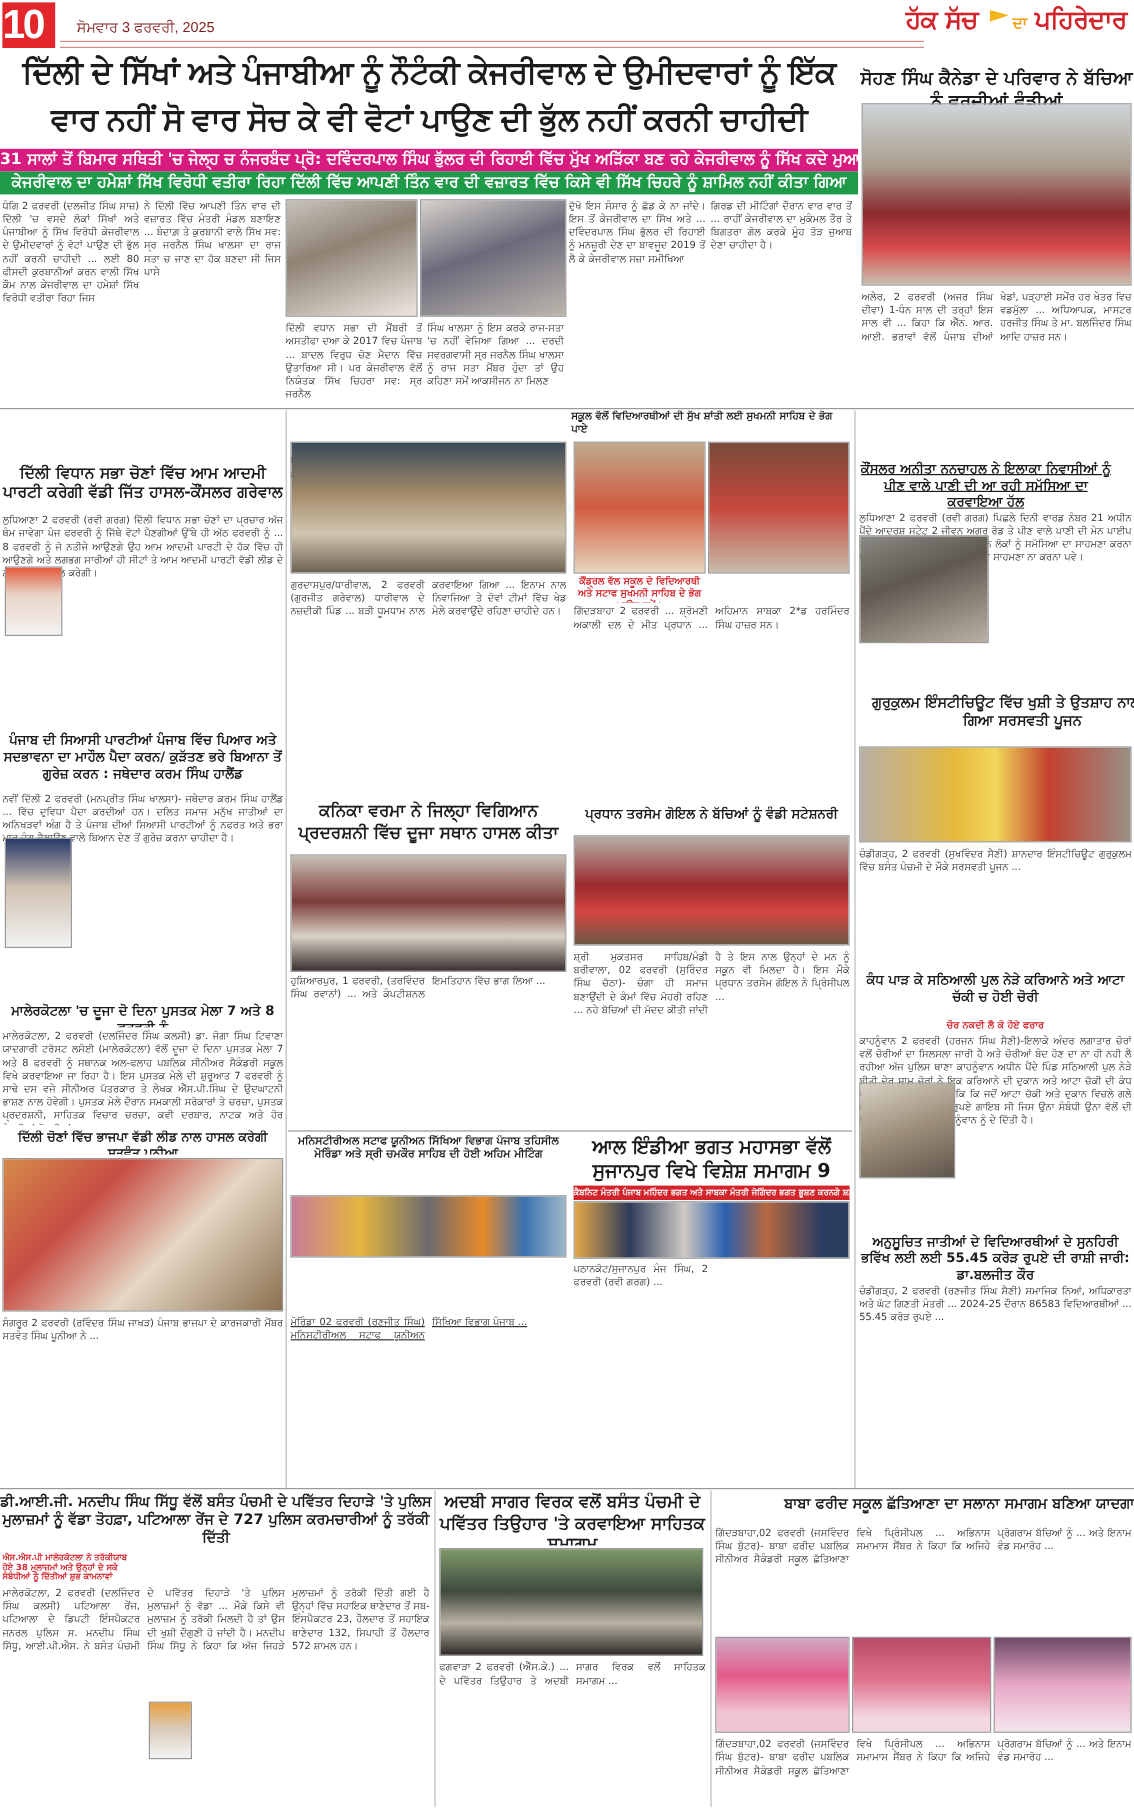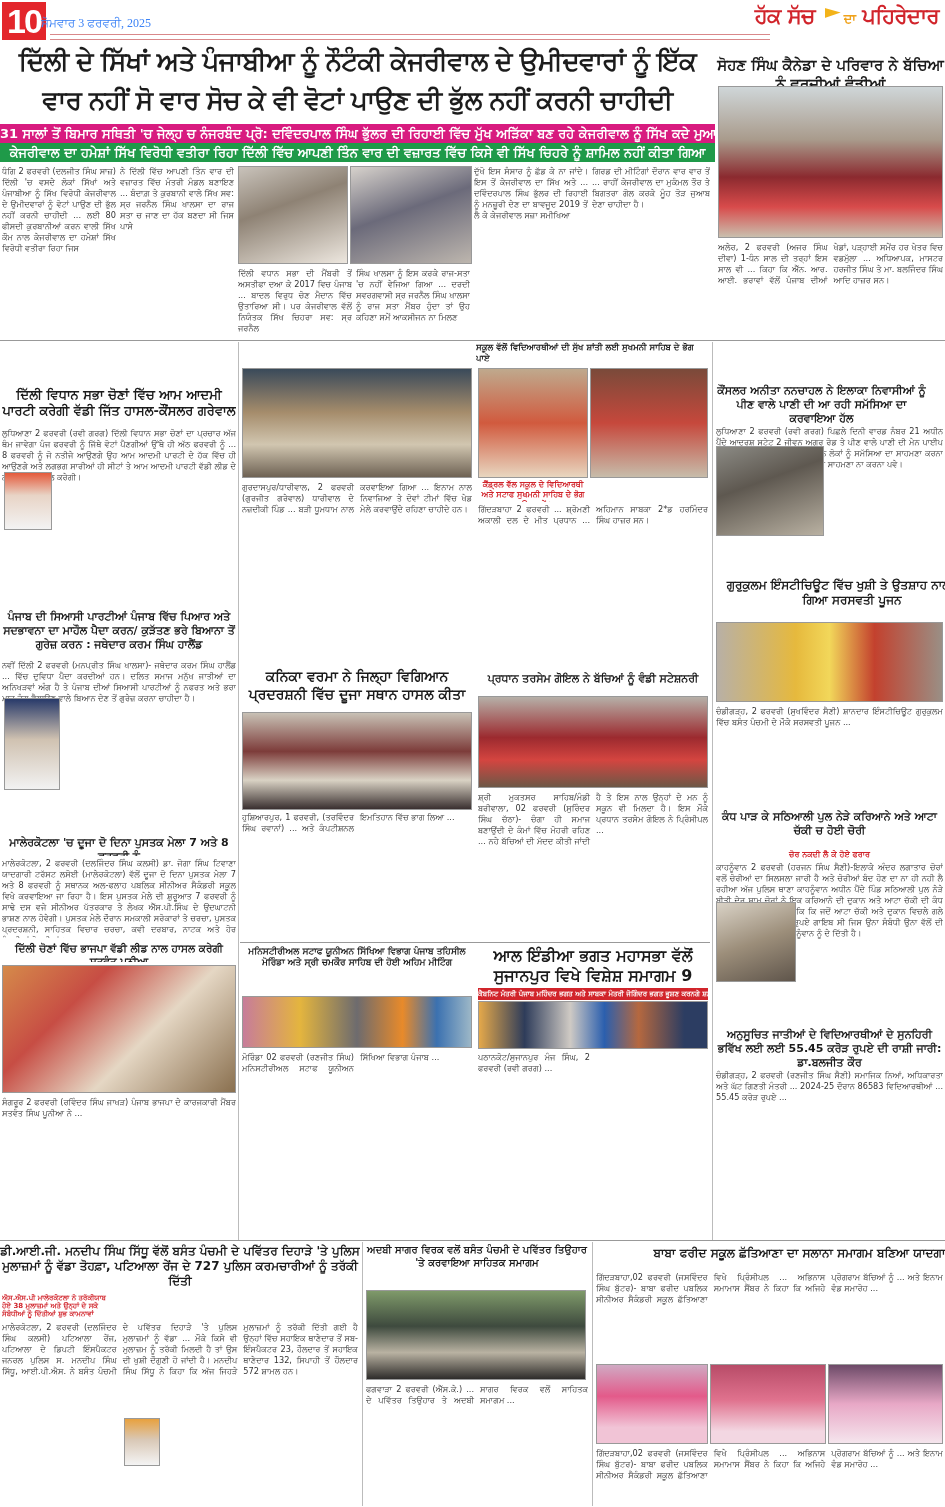--- a/index.html
+++ b/index.html
@@ -1,21 +1,21 @@
 <!DOCTYPE html>
 <html><head>
 <meta charset="utf-8">
 <style>
   * { box-sizing: border-box; margin: 0; padding: 0; }
   html, body { width: 945px; height: 1507px; background: #ffffff; overflow: hidden; }
   body { font-family: "DejaVu Sans", sans-serif; color: #1a1a1a; position: relative; }
 
   .masthead { position: absolute; left: 0; top: 0; width: 945px; height: 40px; }
-  .page-num { position: absolute; left: 2px; top: 2px; width: 44px; height: 38px; background: #e3262b; color: #fff; font-family: "Liberation Sans", sans-serif; font-weight: bold; font-size: 34px; line-height: 38px; text-align: center; letter-spacing: -2px; }
-  .dateline { position: absolute; left: 41px; top: 16px; font-family: Liberation Serif, serif; font-size: 12px; color: #3b82f6; }
+  .page-num { position: absolute; left: 2px; top: 2px; width: 44px; height: 38px; background: #e3262b; color: #fff; font-family: "Liberation Sans", sans-serif; font-weight: bold; font-size: 34px; line-height: 38px; text-align: left; letter-spacing: -2px; }
+  .dateline { position: absolute; left: 64px; top: 16px; font-family: Liberation Sans, sans-serif; font-size: 12px; color: #7f1d1d; }
   .rule-lines { position: absolute; left: 50px; top: 34px; width: 720px; height: 6px; border-top: 1px solid #d9888a; border-bottom: 1px solid #d9888a; }
   .brand { position: absolute; right: 6px; top: 4px; font-family: "DejaVu Sans", sans-serif; font-weight: bold; font-size: 21px; color: #d1242b; letter-spacing: -0.5px; }
   .brand .flag { display: inline-block; width: 16px; height: 18px; background: #f3b31a; clip-path: polygon(0 0,100% 25%,0 55%); vertical-align: middle; margin: 0 3px; }
   .brand small { font-size: 13px; color: #f0a21a; }
 
   .lead-h { position: absolute; left: 0; width: 715px; text-align: center; font-family: "DejaVu Sans Condensed", "DejaVu Sans", sans-serif; font-weight: bold; color: #1c1c1c; font-size: 26px; line-height: 36px; letter-spacing: -0.5px; white-space: nowrap; overflow: hidden; }
   .band { position: absolute; left: 0; width: 715px; height: 19px; color: #fff; font-weight: bold; font-size: 13px; line-height: 19px; text-align: center; white-space: nowrap; overflow: hidden; }
   .band.pink { background: #d81b7f; top: 124px; }
   .band.green { background: #1f9a49; top: 143px; }
 
@@ -94,30 +94,30 @@
 <div class="col text" style="left:242px;top:812px;width:230px;height:128px;column-count:2;column-gap:6px;">ਹੁਸ਼ਿਆਰਪੁਰ, 1 ਫਰਵਰੀ, (ਤਰਵਿੰਦਰ ਸਿੰਘ ਰਵਾਨਾਂ) ... ਅਤੇ ਕੰਪਟੀਸ਼ਨਲ ਇਮਤਿਹਾਨ ਵਿੱਚ ਭਾਗ ਲਿਆ ...</div>
 
 <div class="col head" style="left:476px;top:672px;width:234px;height:22px;font-size:11px;">ਪ੍ਰਧਾਨ ਤਰਸੇਮ ਗੋਇਲ ਨੇ ਬੱਚਿਆਂ ਨੂੰ ਵੰਡੀ ਸਟੇਸ਼ਨਰੀ</div>
 <div class="photo" style="left:478px;top:696px;width:230px;height:92px;background:linear-gradient(180deg,#b6b0a8 0%,#9c2a2f 45%,#d44540 70%,#6d5847 100%);"></div>
 <div class="col text" style="left:478px;top:792px;width:230px;height:148px;column-count:2;column-gap:6px;">ਸ਼੍ਰੀ ਮੁਕਤਸਰ ਸਾਹਿਬ/ਮੰਡੀ ਬਰੀਵਾਲਾ, 02 ਫਰਵਰੀ (ਸੁਰਿੰਦਰ ਸਿੰਘ ਚੱਠਾ)- ਚੰਗਾ ਹੀ ਸਮਾਜ ਬਣਾਉਂਦੀ ਦੇ ਕੰਮਾਂ ਵਿੱਚ ਮੋਹਰੀ ਰਹਿਣ ... ਨਹੇ ਬੱਚਿਆਂ ਦੀ ਮੱਦਦ ਕੀਤੀ ਜਾਂਦੀ ਹੈ ਤੇ ਇਸ ਨਾਲ ਉਨ੍ਹਾਂ ਦੇ ਮਨ ਨੂੰ ਸਕੂਨ ਵੀ ਮਿਲਦਾ ਹੈ। ਇਸ ਮੌਕੇ ਪ੍ਰਧਾਨ ਤਰਸੇਮ ਗੋਇਲ ਨੇ ਪ੍ਰਿੰਸੀਪਲ ...</div>
 
 <div class="hsep" style="left:240px;top:942px;width:470px;"></div>
 
 <div class="col head" style="left:242px;top:946px;width:230px;height:48px;font-size:9px;">ਮਨਿਸਟੀਰੀਅਲ ਸਟਾਫ ਯੂਨੀਅਨ ਸਿੱਖਿਆ ਵਿਭਾਗ ਪੰਜਾਬ ਤਹਿਸੀਲ ਮੋਰਿੰਡਾ ਅਤੇ ਸ੍ਰੀ ਚਮਕੌਰ ਸਾਹਿਬ ਦੀ ਹੋਈ ਅਹਿਮ ਮੀਟਿੰਗ</div>
 <div class="photo" style="left:242px;top:996px;width:230px;height:52px;background:linear-gradient(90deg,#c77c9a 0%,#e4b53e 25%,#6d6b6e 50%,#e88a2a 70%,#3b71b0 85%,#9cb7c7 100%);"></div>
-<div class="col text" style="left:242px;top:1052px;width:230px;height:186px;column-count:2;column-gap:6px;">ਮੋਰਿੰਡਾ 02 ਫਰਵਰੀ (ਰਣਜੀਤ ਸਿੰਘ) ਮਨਿਸਟੀਰੀਅਲ ਸਟਾਫ ਯੂਨੀਅਨ ਸਿੱਖਿਆ ਵਿਭਾਗ ਪੰਜਾਬ ...</div>
+<div class="col text" style="left:242px;top:1096px;width:230px;height:186px;column-count:2;column-gap:6px;text-decoration:underline;">ਮੋਰਿੰਡਾ 02 ਫਰਵਰੀ (ਰਣਜੀਤ ਸਿੰਘ) ਮਨਿਸਟੀਰੀਅਲ ਸਟਾਫ ਯੂਨੀਅਨ ਸਿੱਖਿਆ ਵਿਭਾਗ ਪੰਜਾਬ ...</div>
 
 <div class="col head" style="left:476px;top:946px;width:234px;height:40px;font-size:16px;">ਆਲ ਇੰਡੀਆ ਭਗਤ ਮਹਾਸਭਾ ਵੱਲੋਂ ਸੁਜਾਨਪੁਰ ਵਿਖੇ ਵਿਸ਼ੇਸ਼ ਸਮਾਗਮ 9 ਫ਼ਰਵਰੀ ਨੂੰ</div>
 <div class="redstrip" style="left:478px;top:988px;width:230px;height:12px;">ਕੈਬਨਿਟ ਮੰਤਰੀ ਪੰਜਾਬ ਮਹਿੰਦਰ ਭਗਤ ਅਤੇ ਸਾਬਕਾ ਮੰਤਰੀ ਜੋਗਿੰਦਰ ਭਗਤ ਭੂਸ਼ਣ ਕਰਨਗੇ ਸ਼ਮੂਲੀਅਤ !</div>
 <div class="photo" style="left:478px;top:1001px;width:230px;height:48px;background:linear-gradient(90deg,#e4a84a 0%,#2e3c5a 20%,#cfcac4 40%,#2b5fae 55%,#b5683f 70%,#2c3d62 90%);"></div>
 <div class="col text" style="left:478px;top:1052px;width:230px;height:186px;column-count:2;column-gap:6px;">ਪਠਾਨਕੋਟ/ਸੁਜਾਨਪੁਰ ਮੰਜ ਸਿੰਘ, 2 ਫਰਵਰੀ (ਰਵੀ ਗਰਗ) ...</div>
 
 <div class="vsep" style="left:712px;top:342px;height:898px;"></div>
 
-<div class="col head" style="left:714px;top:384px;width:215px;height:40px;font-size:11px;">ਕੌਂਸਲਰ ਅਨੀਤਾ ਨਨਚਾਹਲ ਨੇ ਇਲਾਕਾ ਨਿਵਾਸੀਆਂ ਨੂੰ ਪੀਣ ਵਾਲੇ ਪਾਣੀ ਦੀ ਆ ਰਹੀ ਸਮੱਸਿਆ ਦਾ ਕਰਵਾਇਆ ਹੱਲ</div>
+<div class="col head" style="left:714px;top:384px;width:215px;height:40px;font-size:11px;text-decoration:underline;">ਕੌਂਸਲਰ ਅਨੀਤਾ ਨਨਚਾਹਲ ਨੇ ਇਲਾਕਾ ਨਿਵਾਸੀਆਂ ਨੂੰ ਪੀਣ ਵਾਲੇ ਪਾਣੀ ਦੀ ਆ ਰਹੀ ਸਮੱਸਿਆ ਦਾ ਕਰਵਾਇਆ ਹੱਲ</div>
 <div class="col text" style="left:716px;top:426px;width:227px;height:150px;">ਲੁਧਿਆਣਾ 2 ਫਰਵਰੀ (ਰਵੀ ਗਰਗ) ਪਿਛਲੇ ਦਿਨੀ ਵਾਰਡ ਨੰਬਰ 21 ਅਧੀਨ ਪੈਂਦੇ ਆਦਰਸ਼ ਸਟੇਟ 2 ਜੀਵਨ ਅਗਰ ਰੋਡ ਤੇ ਪੀਣ ਵਾਲੇ ਪਾਣੀ ਦੀ ਮੇਨ ਪਾਈਪ ਲਾਈਨ ਲੀਕ ਹੋ ਗਈ ਸੀ ਜਿਸ ਕਾਰਨ ਲੋਕਾਂ ਨੂੰ ਸਮੱਸਿਆ ਦਾ ਸਾਹਮਣਾ ਕਰਨਾ ਪੈ ਰਿਹਾ ... ਵਾਸੀਆਂ ਨੂੰ ਸਮੱਸਿਆ ਦਾ ਸਾਹਮਣਾ ਨਾ ਕਰਨਾ ਪਵੇ।</div>
 <div class="photo" style="left:716px;top:446px;width:108px;height:90px;background:linear-gradient(160deg,#8b8a84 0%,#5e5850 40%,#b9b1a2 100%);"></div>
 
 <div class="col head" style="left:714px;top:578px;width:276px;height:42px;font-size:12px;">ਗੁਰੁਕੁਲਮ ਇੰਸਟੀਚਿਊਟ ਵਿੱਚ ਖੁਸ਼ੀ ਤੇ ਉਤਸ਼ਾਹ ਨਾਲ ਕੀਤਾ ਗਿਆ ਸਰਸਵਤੀ ਪੂਜਨ</div>
 <div class="photo" style="left:716px;top:622px;width:227px;height:80px;background:linear-gradient(90deg,#b8b0a6 0%,#e6b93d 35%,#f2d75a 50%,#c3412e 70%,#9a8f85 100%);"></div>
 <div class="col text" style="left:716px;top:706px;width:227px;height:100px;">ਚੰਡੀਗੜ੍ਹ, 2 ਫਰਵਰੀ (ਸੁਖਵਿੰਦਰ ਸੈਣੀ) ਸ਼ਾਨਦਾਰ ਇੰਸਟੀਚਿਊਟ ਗੁਰੁਕੁਲਮ ਵਿੱਚ ਬਸੰਤ ਪੰਚਮੀ ਦੇ ਮੌਕੇ ਸਰਸਵਤੀ ਪੂਜਨ ...</div>
 
 <div class="col head" style="left:714px;top:810px;width:231px;height:38px;font-size:11px;">ਕੰਧ ਪਾੜ ਕੇ ਸਠਿਆਲੀ ਪੁਲ ਨੇੜੇ ਕਰਿਆਨੇ ਅਤੇ ਆਟਾ ਚੱਕੀ ਚ ਹੋਈ ਚੋਰੀ</div>
 <div class="col subhead" style="left:714px;top:850px;width:231px;height:10px;">ਚੋਰ ਨਕਦੀ ਲੈ ਕੇ ਹੋਏ ਫਰਾਰ</div>
 <div class="col text" style="left:716px;top:862px;width:227px;height:148px;">ਕਾਹਨੂੰਵਾਨ 2 ਫਰਵਰੀ (ਹਰਜਨ ਸਿੰਘ ਸੈਣੀ)-ਇਲਾਕੇ ਅੰਦਰ ਲਗਾਤਾਰ ਚੋਰਾਂ ਵਲੋਂ ਚੋਰੀਆਂ ਦਾ ਸਿਲਸਲਾ ਜਾਰੀ ਹੈ ਅਤੇ ਚੋਰੀਆਂ ਬੰਦ ਹੋਣ ਦਾ ਨਾ ਹੀ ਨਹੀ ਲੈ ਰਹੀਆ ਅੱਜ ਪੁਲਿਸ ਥਾਣਾ ਕਾਹਨੂੰਵਾਨ ਅਧੀਨ ਪੈਂਦੇ ਪਿੰਡ ਸਠਿਆਲੀ ਪੁਲ ਨੇੜੇ ਬੀਤੀ ਦੇਰ ਸ਼ਾਮ ਚੋਰਾਂ ਨੇ ਇਕ ਕਰਿਆਨੇ ਦੀ ਦੁਕਾਨ ਅਤੇ ਆਟਾ ਚੱਕੀ ਦੀ ਕੰਧ ਪਾੜ ਕੇ ਗਲਿਆ ਵਿਚੋ ... ਕਿ ਕਿ ਜਦੋਂ ਆਟਾ ਚੱਕੀ ਅਤੇ ਦੁਕਾਨ ਵਿਚਲੇ ਗਲੇ ਚੈਕ ਕੀਤੇ ਤਾ 12 ਹਜਾਰ ਰੁਪਏ ਗਾਇਬ ਸੀ ਜਿਸ ਉਨਾ ਸੰਬੰਧੀ ਉਨਾ ਵੱਲੋਂ ਦੀ ਇਤਲਾਹ ਪੁਲਿਸ ਥਾਣਾ ਕਾਹਨੂੰਵਾਨ ਨੂੰ ਦੇ ਦਿੱਤੀ ਹੈ।</div>
@@ -128,21 +128,21 @@
 
 <div class="hsep" style="left:0;top:1240px;width:945px;"></div>
 
 <div class="col head" style="left:0;top:1244px;width:360px;height:46px;font-size:12px;">ਡੀ.ਆਈ.ਜੀ. ਮਨਦੀਪ ਸਿੰਘ ਸਿੱਧੂ ਵੱਲੋਂ ਬਸੰਤ ਪੰਚਮੀ ਦੇ ਪਵਿੱਤਰ ਦਿਹਾੜੇ 'ਤੇ ਪੁਲਿਸ ਮੁਲਾਜ਼ਮਾਂ ਨੂੰ ਵੱਡਾ ਤੋਹਫ਼ਾ, ਪਟਿਆਲਾ ਰੇਂਜ ਦੇ 727 ਪੁਲਿਸ ਕਰਮਚਾਰੀਆਂ ਨੂੰ ਤਰੱਕੀ ਦਿੱਤੀ</div>
 <div class="col subhead" style="left:2px;top:1294px;width:112px;height:26px;text-align:left;font-size:7px;">ਐਸ.ਐਸ.ਪੀ ਮਾਲੇਰਕੋਟਲਾ ਨੇ ਤਰੱਕੀਯਾਬ ਹੋਏ 38 ਮੁਲਾਜ਼ਮਾਂ ਅਤੇ ਉਨ੍ਹਾਂ ਦੇ ਸਕੇ ਸੰਬੰਧੀਆਂ ਨੂੰ ਦਿੱਤੀਆਂ ਸ਼ੁਭ ਕਾਮਨਾਵਾਂ</div>
 <div class="col text" style="left:2px;top:1322px;width:356px;height:182px;column-count:3;column-gap:6px;">ਮਾਲੇਰਕੋਟਲਾ, 2 ਫਰਵਰੀ (ਦਲਜਿੰਦਰ ਸਿੰਘ ਕਲਸੀ) ਪਟਿਆਲਾ ਰੇਂਜ, ਪਟਿਆਲਾ ਦੇ ਡਿਪਟੀ ਇੰਸਪੈਕਟਰ ਜਨਰਲ ਪੁਲਿਸ ਸ. ਮਨਦੀਪ ਸਿੰਘ ਸਿੱਧੂ, ਆਈ.ਪੀ.ਐਸ. ਨੇ ਬਸੰਤ ਪੰਚਮੀ ਦੇ ਪਵਿੱਤਰ ਦਿਹਾੜੇ 'ਤੇ ਪੁਲਿਸ ਮੁਲਾਜ਼ਮਾਂ ਨੂੰ ਵੱਡਾ ... ਮੌਕੇ ਕਿਸੇ ਵੀ ਮੁਲਾਜ਼ਮ ਨੂੰ ਤਰੱਕੀ ਮਿਲਦੀ ਹੈ ਤਾਂ ਉਸ ਦੀ ਖੁਸ਼ੀ ਦੌਗੁਣੀ ਹੋ ਜਾਂਦੀ ਹੈ। ਮਨਦੀਪ ਸਿੰਘ ਸਿੱਧੂ ਨੇ ਕਿਹਾ ਕਿ ਅੱਜ ਜਿਹੜੇ ਮੁਲਾਜ਼ਮਾਂ ਨੂੰ ਤਰੱਕੀ ਦਿੱਤੀ ਗਈ ਹੈ ਉਨ੍ਹਾਂ ਵਿੱਚ ਸਹਾਇਕ ਥਾਣੇਦਾਰ ਤੋਂ ਸਬ-ਇੰਸਪੈਕਟਰ 23, ਹੌਲਦਾਰ ਤੋਂ ਸਹਾਇਕ ਥਾਣੇਦਾਰ 132, ਸਿਪਾਹੀ ਤੋਂ ਹੌਲਦਾਰ 572 ਸ਼ਾਮਲ ਹਨ।</div>
 <div class="photo" style="left:124px;top:1418px;width:36px;height:48px;background:linear-gradient(180deg,#e8a13e 0%,#d9c8b6 45%,#f4f4f4 100%);"></div>
 
 <div class="vsep" style="left:362px;top:1242px;height:264px;"></div>
 
-<div class="col head" style="left:364px;top:1244px;width:226px;height:44px;font-size:10px;">ਅਦਬੀ ਸਾਗਰ ਵਿਰਕ ਵਲੋਂ ਬਸੰਤ ਪੰਚਮੀ ਦੇ ਪਵਿੱਤਰ ਤਿਉਹਾਰ 'ਤੇ ਕਰਵਾਇਆ ਸਾਹਿਤਕ ਸਮਾਗਮ</div>
+<div class="col head" style="left:364px;top:1244px;width:226px;height:44px;font-size:14px;">ਅਦਬੀ ਸਾਗਰ ਵਿਰਕ ਵਲੋਂ ਬਸੰਤ ਪੰਚਮੀ ਦੇ ਪਵਿੱਤਰ ਤਿਉਹਾਰ 'ਤੇ ਕਰਵਾਇਆ ਸਾਹਿਤਕ ਸਮਾਗਮ</div>
 <div class="photo" style="left:366px;top:1290px;width:220px;height:90px;background:linear-gradient(180deg,#7f9a6a 0%,#3e4a3e 40%,#b9b2a2 70%,#2e2c2a 100%);"></div>
 <div class="col text" style="left:366px;top:1384px;width:222px;height:120px;column-count:2;column-gap:6px;">ਫਗਵਾੜਾ 2 ਫਰਵਰੀ (ਐੱਸ.ਕੇ.) ... ਦੇ ਪਵਿੱਤਰ ਤਿਉਹਾਰ ਤੇ ਅਦਬੀ ਸਾਗਰ ਵਿਰਕ ਵਲੋਂ ਸਾਹਿਤਕ ਸਮਾਗਮ ...</div>
 
 <div class="vsep" style="left:592px;top:1242px;height:264px;"></div>
 
 <div class="col head" style="left:594px;top:1246px;width:422px;height:22px;font-size:12px;">ਬਾਬਾ ਫਰੀਦ ਸਕੂਲ ਛੱਤਿਆਣਾ ਦਾ ਸਲਾਨਾ ਸਮਾਗਮ ਬਣਿਆ ਯਾਦਗਾਰੀ</div>
 <div class="col text" style="left:596px;top:1272px;width:347px;height:90px;column-count:3;column-gap:6px;">ਗਿੱਦੜਬਾਹਾ,02 ਫਰਵਰੀ (ਜਸਵਿੰਦਰ ਸਿੰਘ ਬੁੱਟਰ)- ਬਾਬਾ ਫਰੀਦ ਪਬਲਿਕ ਸੀਨੀਅਰ ਸੈਕੰਡਰੀ ਸਕੂਲ ਛੱਤਿਆਣਾ ਵਿਖੇ ਪ੍ਰਿੰਸੀਪਲ ... ਅਭਿਨਾਸ ਸਮਾਮਾਸ ਸੈਂਬਰ ਨੇ ਕਿਹਾ ਕਿ ਅਜਿਹੇ ਪ੍ਰੋਗਰਾਮ ਬੱਚਿਆਂ ਨੂੰ ... ਅਤੇ ਇਨਾਮ ਵੰਡ ਸਮਾਰੋਹ ...</div>
 <div class="photo" style="left:596px;top:1364px;width:112px;height:80px;background:linear-gradient(180deg,#d0a9c3 0%,#e35a8a 40%,#f1c4d6 80%);"></div>
 <div class="photo" style="left:710px;top:1364px;width:116px;height:80px;background:linear-gradient(180deg,#b84c68 0%,#e0728e 45%,#f3d7e2 85%);"></div>
 <div class="photo" style="left:828px;top:1364px;width:115px;height:80px;background:linear-gradient(180deg,#6d4a68 0%,#e8a8c6 50%,#f5e5ed 100%);"></div>

